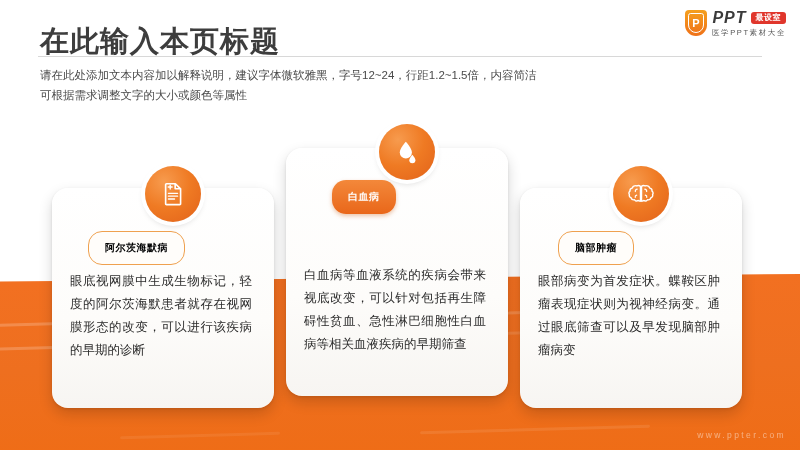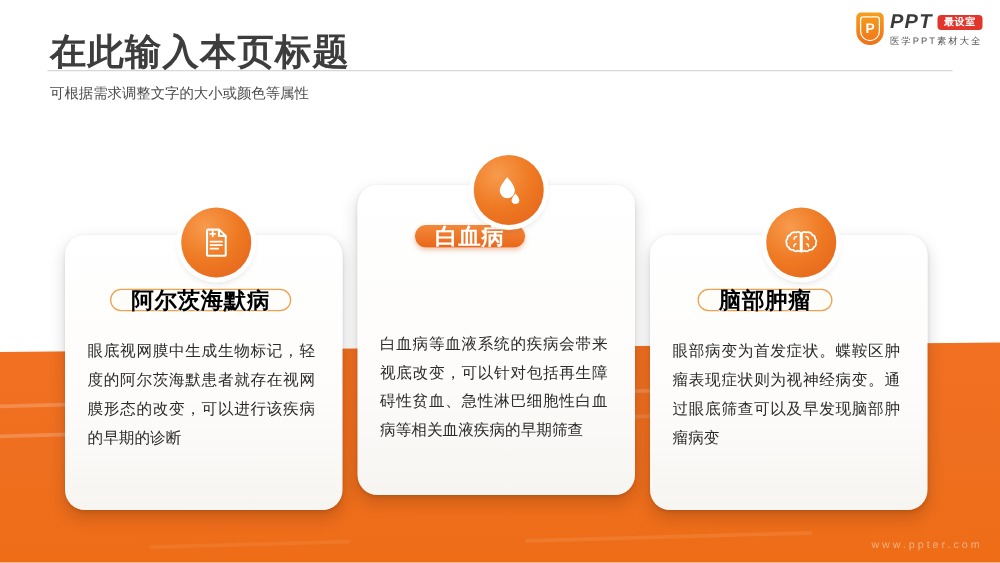--- a/index.html
+++ b/index.html
@@ -60,21 +60,21 @@
     display:flex; align-items:center; justify-content:center;
   }
   .logo-shield::after{
     content:""; position:absolute; left:3px; top:3px; right:3px; bottom:3px;
     border-radius:3px 3px 9px 9px; border:1.4px solid #fff;
   }
   .logo-shield span{
     position:relative; z-index:2; color:#fff; font-size:11px; font-weight:bold;
   }
   .logo-txt{ display:flex; flex-direction:column; line-height:1; }
-  .logo-row1{ display:flex; align-items:center; gap:4px; }
+  .logo-row1{ display:flex; align-items:center; gap:4px;justify-content:flex-end; }
   .logo-ppt{
     font-size:16px; font-weight:bold; color:#3a3a3a; letter-spacing:1px;
     font-style:italic;
   }
   .logo-badge{
     background:#e0362c; color:#fff; font-size:8px; font-weight:bold;
     padding:2px 5px; border-radius:3px; letter-spacing:.5px;
   }
   .logo-sub{
     font-size:7.5px; color:#555; letter-spacing:1.6px; margin-top:3px;
@@ -98,24 +98,24 @@
     background:radial-gradient(circle at 34% 28%,#f79b4e 0%,#ef7a23 48%,#e2621a 100%);
     box-shadow:0 0 0 4px #ffffff, 0 3px 7px rgba(0,0,0,0.20);
     display:flex; align-items:center; justify-content:center;
   }
   .badge-left{ left:145px; top:166px; }
   .badge-center{ left:379px; top:124px; }
   .badge-right{ left:613px; top:166px; }
 
   .label-pill{
     position:absolute; z-index:5;
-    height:18px; padding:0 16px;
+    height:34px; padding:0 16px;
     display:flex; align-items:center; justify-content:center;
     border-radius:14px;
-    font-size:18px; font-weight:bold; letter-spacing:.5px;
+    font-size:10px; font-weight:bold; letter-spacing:.5px;
     white-space:nowrap;
   }
   .pill-outline{
     border:1.5px solid #efa14f; color:#000000; background:#fffdfa;
     text-shadow:0 1px 0 rgba(255,255,255,.8);
   }
   .pill-filled{
     background:linear-gradient(180deg,#f3883a,#e9671a);
     color:#ffffff; border:none;
     box-shadow:0 2px 4px rgba(200,90,15,0.35);
@@ -148,20 +148,21 @@
   <div class="band-streak s3"></div>
   <div class="band-streak s4"></div>
   <div class="band-streak s5"></div>
   <div class="band-streak s6"></div>
 </div>
 
 <div class="header">
   <div class="title">在此输入本页标题</div>
   <div class="title-rule"></div>
   <div class="subtitle">
+    <div>请在此处添加文本内容加以解释说明，建议字体微软雅黑，字号12~24，行距1.2~1.5倍，内容简洁</div>
     <div>可根据需求调整文字的大小或颜色等属性</div>
   </div>
 </div>
 
 <div class="logo">
   <div class="logo-shield">
     <span>P</span>
   </div>
   <div class="logo-txt">
     <div class="logo-row1">

